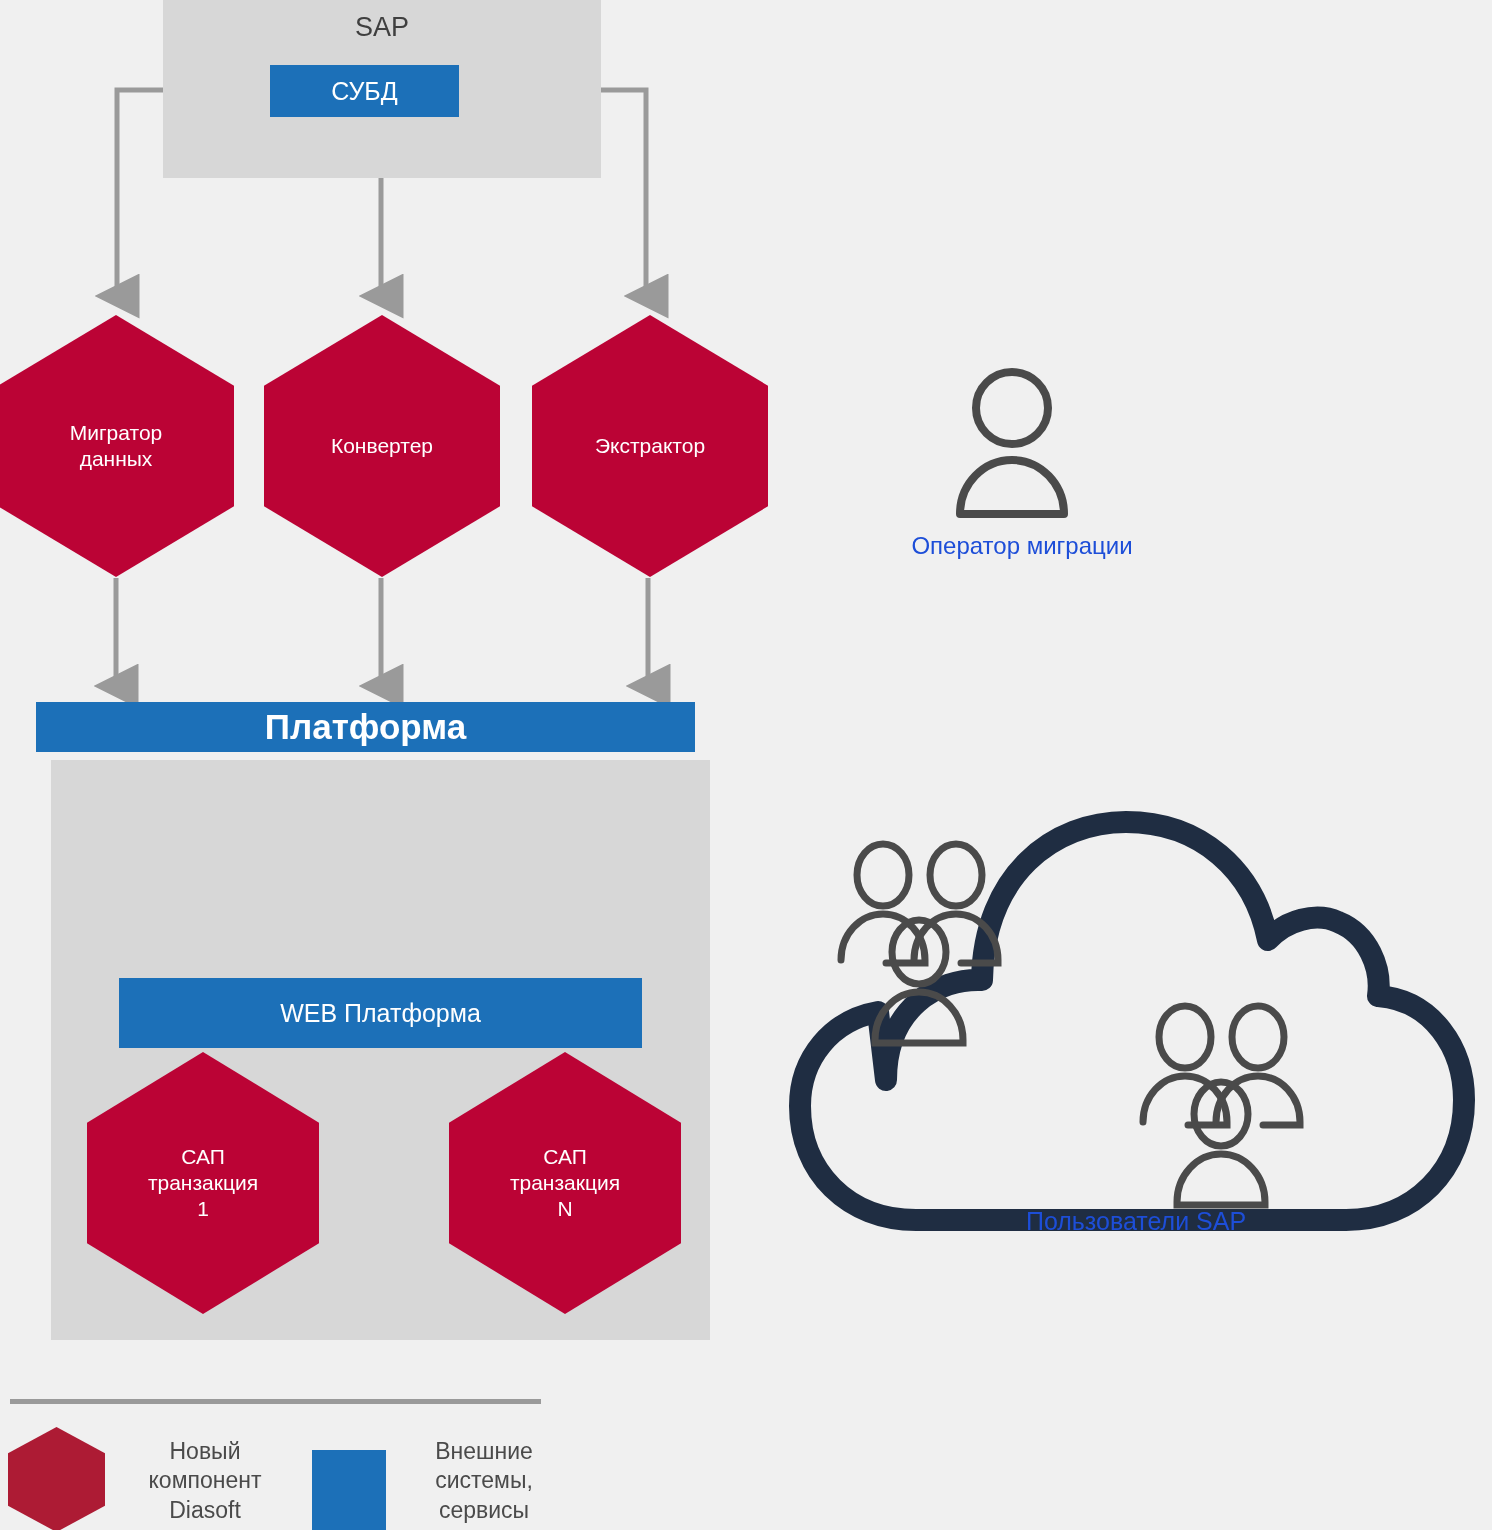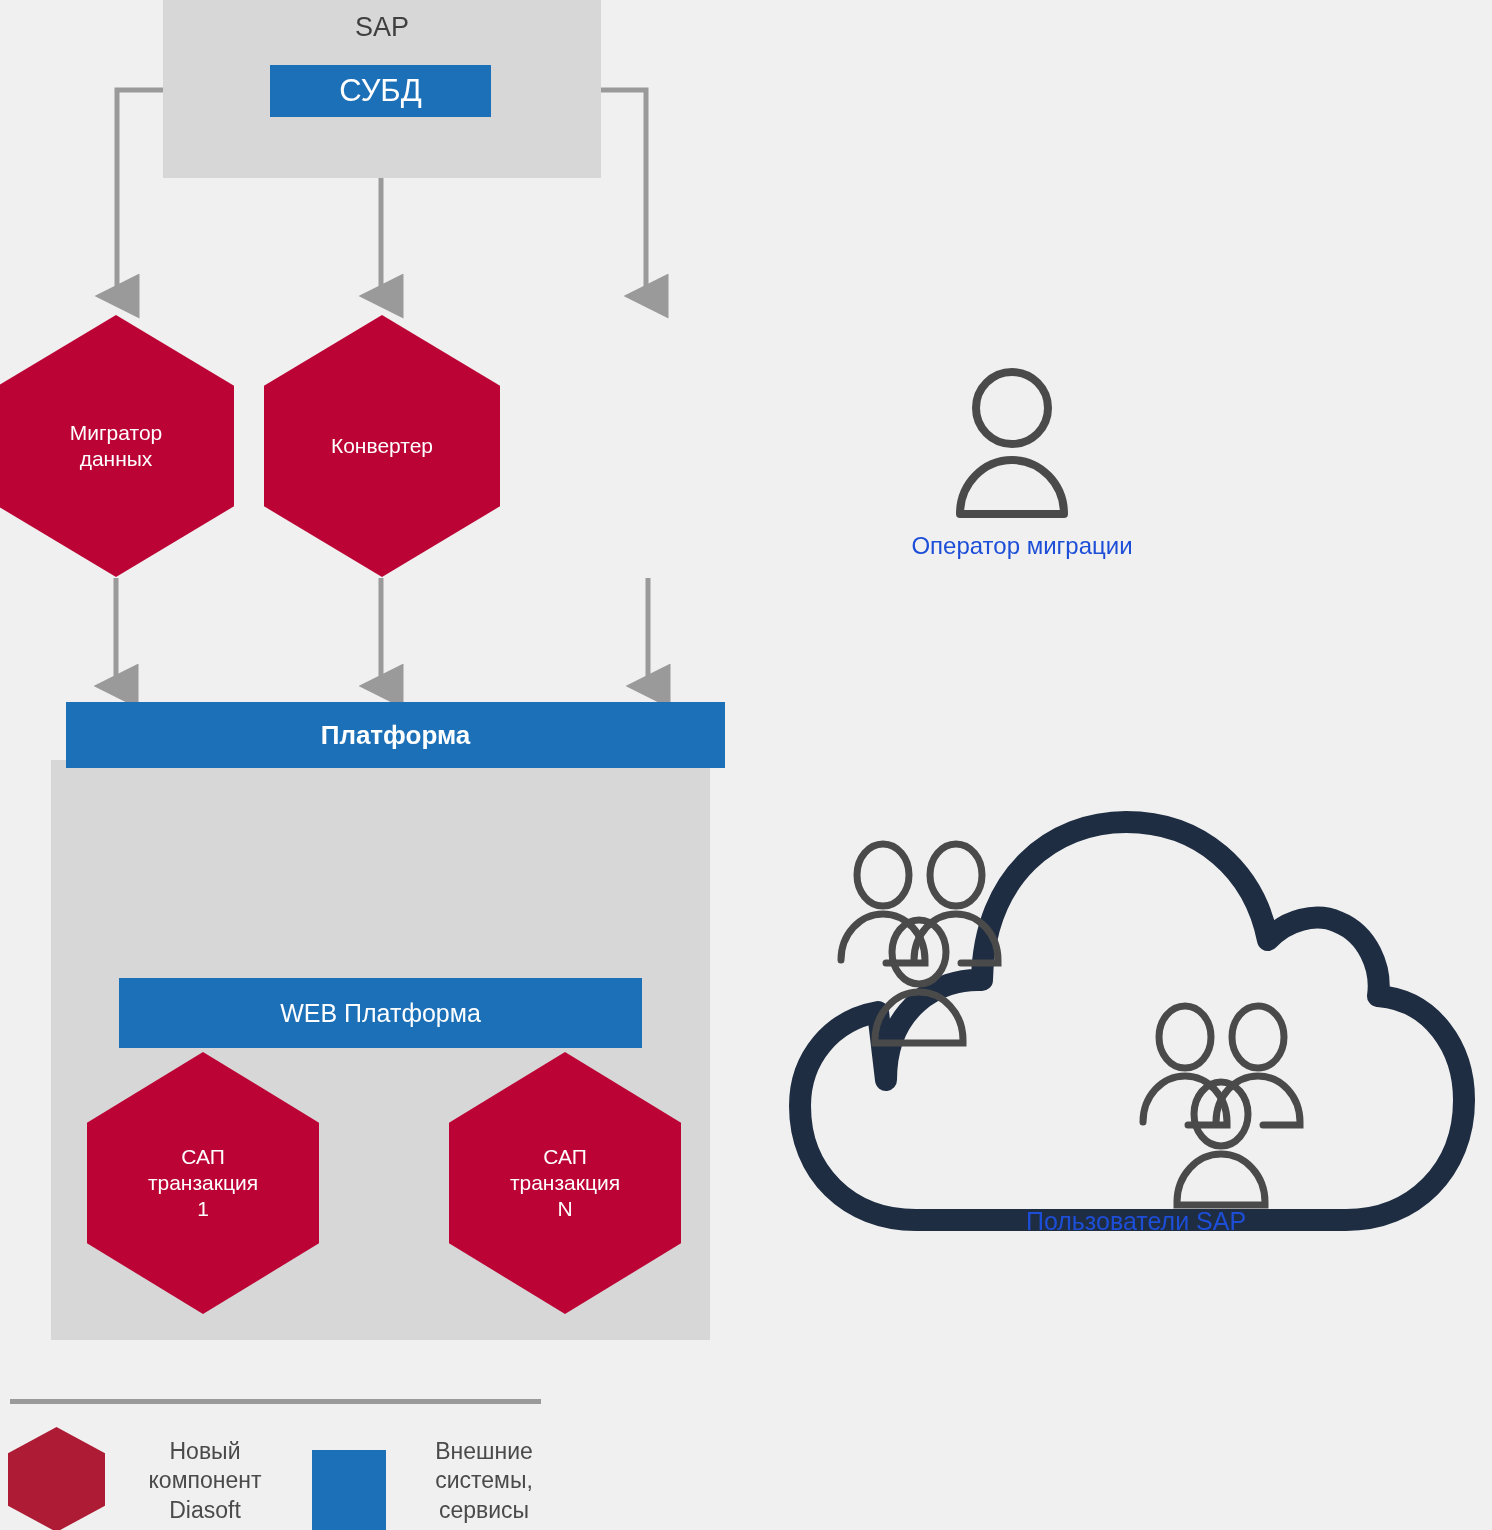--- a/index.html
+++ b/index.html
@@ -48,22 +48,22 @@
     width: 438px; height: 178px;
   }
   #sap-title {
     left: 163px; top: 12px;
     width: 438px;
     font-size: 27px;
     color: #3F3F3F;
   }
   #sap-dbms {
     left: 270px; top: 65px;
-    width: 221px; height: 52px;
-    font-size: 31px;
+    width: 189px; height: 52px;
+    font-size: 25px;
     text-align: right;
   }
 
   
   .hex {
     position: absolute;
     background: #BB0335;
     -webkit-clip-path: polygon(50% 0%, 100% 27%, 100% 73%, 50% 100%, 0% 73%, 0% 27%);
     clip-path: polygon(50% 0%, 100% 27%, 100% 73%, 50% 100%, 0% 73%, 0% 27%);
     display: flex;
@@ -82,23 +82,23 @@
   .hex-txn {
     top: 1052px;
     width: 232px; height: 262px;
     font-size: 21px;
   }
   #hex-txn-1 { left: 87px;  }
   #hex-txn-n { left: 449px; }
 
   
   #platform-header {
-    left: 66px; top: 702px;
-    width: 659px; height: 66px;
-    font-size: 26px;
+    left: 36px; top: 702px;
+    width: 659px; height: 50px;
+    font-size: 35px;
     font-weight: bold;
   }
   #platform-body {
     left: 51px; top: 760px;
     width: 659px; height: 580px;
   }
   #platform-dbms {
     left: 119px; top: 806px;
     width: 523px; height: 70px;
     font-size: 25px;
@@ -204,20 +204,23 @@
   <div class="box blue-box" id="sap-dbms">СУБД</div>
 
   <div class="hex hex-top" id="hex-migrator">
     <span>
       <span>Мигратор</span><br>
       <span>данных</span>
     </span>
   </div>
   <div class="hex hex-top" id="hex-converter">
     <span>Конвертер</span>
+  </div>
+  <div class="hex hex-top" id="hex-extractor">
+    <span>Экстрактор</span>
   </div>
 
   <div class="box gray-panel" id="platform-body"></div>
   <div class="box blue-box" id="platform-header">Платформа</div>
   <div class="box blue-box" id="platform-web">WEB Платформа</div>
 
   <div class="hex hex-txn" id="hex-txn-1">
     <span>
       <span>САП</span><br>
       <span>транзакция</span><br>

